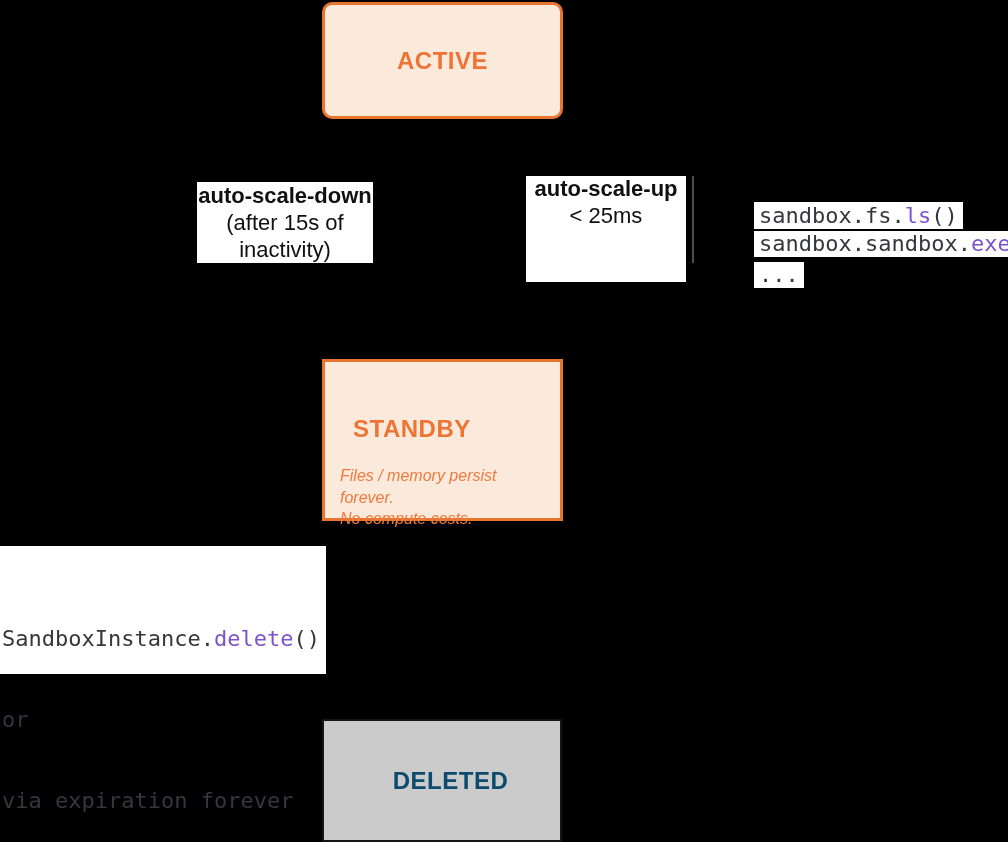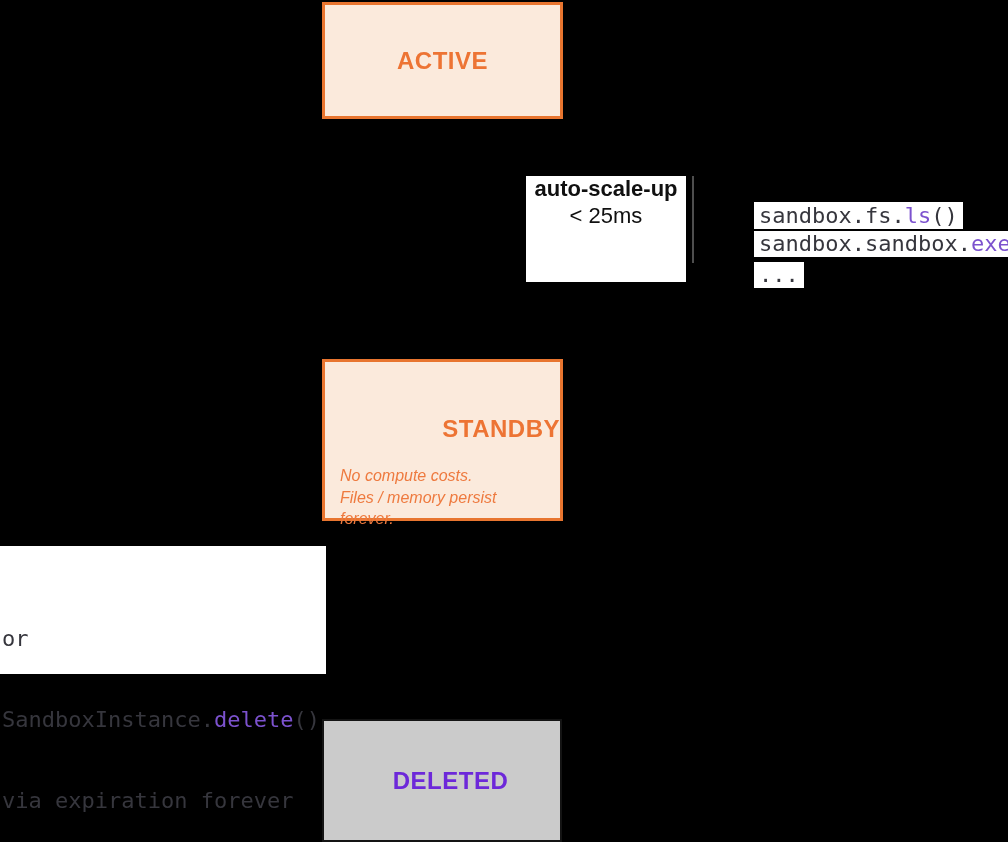--- a/index.html
+++ b/index.html
@@ -4,28 +4,28 @@
 <style>
   html, body { margin:0; padding:0; background:#000; }
   .canvas {
     position:relative; width:1008px; height:842px; background:#000;
     overflow:hidden; font-family:"Liberation Sans", sans-serif;
   }
   
   .state { position:absolute; box-sizing:border-box; }
   .peach { background:#fbeadc; border:3px solid #e8752f; }
   .state-title { font-weight:bold; font-size:24px; color:#ed7434; letter-spacing:.5px; }
-  .active-box  { left:322px; top:2px;   width:241px; height:117px; display:flex; align-items:center; justify-content:center; }
+  .active-box  { left:322px; top:2px;   width:241px; height:117px; display:flex; align-items:center; justify-content:center;border-radius:10px; }
   .standby-box { left:322px; top:359px; width:241px; height:162px; }
-  .standby-title { position:absolute; top:53px; left:0; right:0; text-align:right; }
+  .standby-title { position:absolute; top:53px; left:0; right:0; text-align:left;padding-left:28px; }
   .standby-note { position:absolute; top:103px; left:15px; right:8px;
                   font-style:italic; font-size:16px; line-height:21.5px; color:#ee7a3f; }
   .deleted-box { left:322px; top:719px; width:240px; height:123px; background:#cbcbcb;
                  border:2px solid #141414; display:flex; align-items:center; justify-content:center; }
-  .deleted-box .state-title { color:#6d28d9;margin-left:17px; }
+  .deleted-box .state-title { color:#0c4a6e;margin-left:17px; }
   
   .t-label { position:absolute; background:#fff; color:#101010; text-align:center;
              font-size:22px; box-sizing:border-box; }
   .t-down { left:197px; top:182px; width:176px; height:81px; line-height:27px; }
   .t-up   { left:526px; top:176px; width:160px; height:106px; line-height:26.5px; }
   .t-name { font-weight:bold; }
   .lat { }
   
   .divider { position:absolute; left:692px; top:176px; width:2px; height:87px; background:#4e4e4e; }
   
@@ -41,20 +41,25 @@
 </style>
 </head>
 <body>
 
 <div class="canvas">
 
   <div class="state peach active-box">
     <span class="state-title">ACTIVE</span>
   </div>
 
+  <div class="t-label t-down">
+    <div class="t-name">auto-scale-down</div>
+    <div>(after 15s of</div>
+    <div>inactivity)</div>
+  </div>
 
   <div class="t-label t-up">
     <div class="t-name">auto-scale-up</div>
     <div class="lat">&lt; 25ms</div>
   </div>
 
   <div class="divider"></div>
 
   <div class="code code-row1">
     <span class="chip"><span>sandbox.fs.</span><span class="fn">ls</span><span>()</span></span>
@@ -62,28 +67,28 @@
   <div class="code code-row2">
     <span class="chip"><span>sandbox.sandbox.</span><span class="fn">exec</span><span></span></span>
   </div>
   <div class="code code-row3">
     <span class="chip"><span>...</span></span>
   </div>
 
   <div class="state peach standby-box">
     <div class="standby-title state-title">STANDBY</div>
     <div class="standby-note">
+      <div>Files / memory persist forever.</div>
       <div>No compute costs.</div>
-      <div>Files / memory persist forever.</div>
     </div>
   </div>
 
   <div class="code delete-block">
+    <div class="delete-line"><span>SandboxInstance.</span><span class="fn">delete</span><span>()</span></div>
     <div class="delete-line">or</div>
-    <div class="delete-line"><span>SandboxInstance.</span><span class="fn">delete</span><span>()</span></div>
     <div class="delete-line">via expiration forever</div>
   </div>
 
   <div class="state deleted-box">
     <span class="state-title">DELETED</span>
   </div>
 
 </div>
 
 </body></html>

